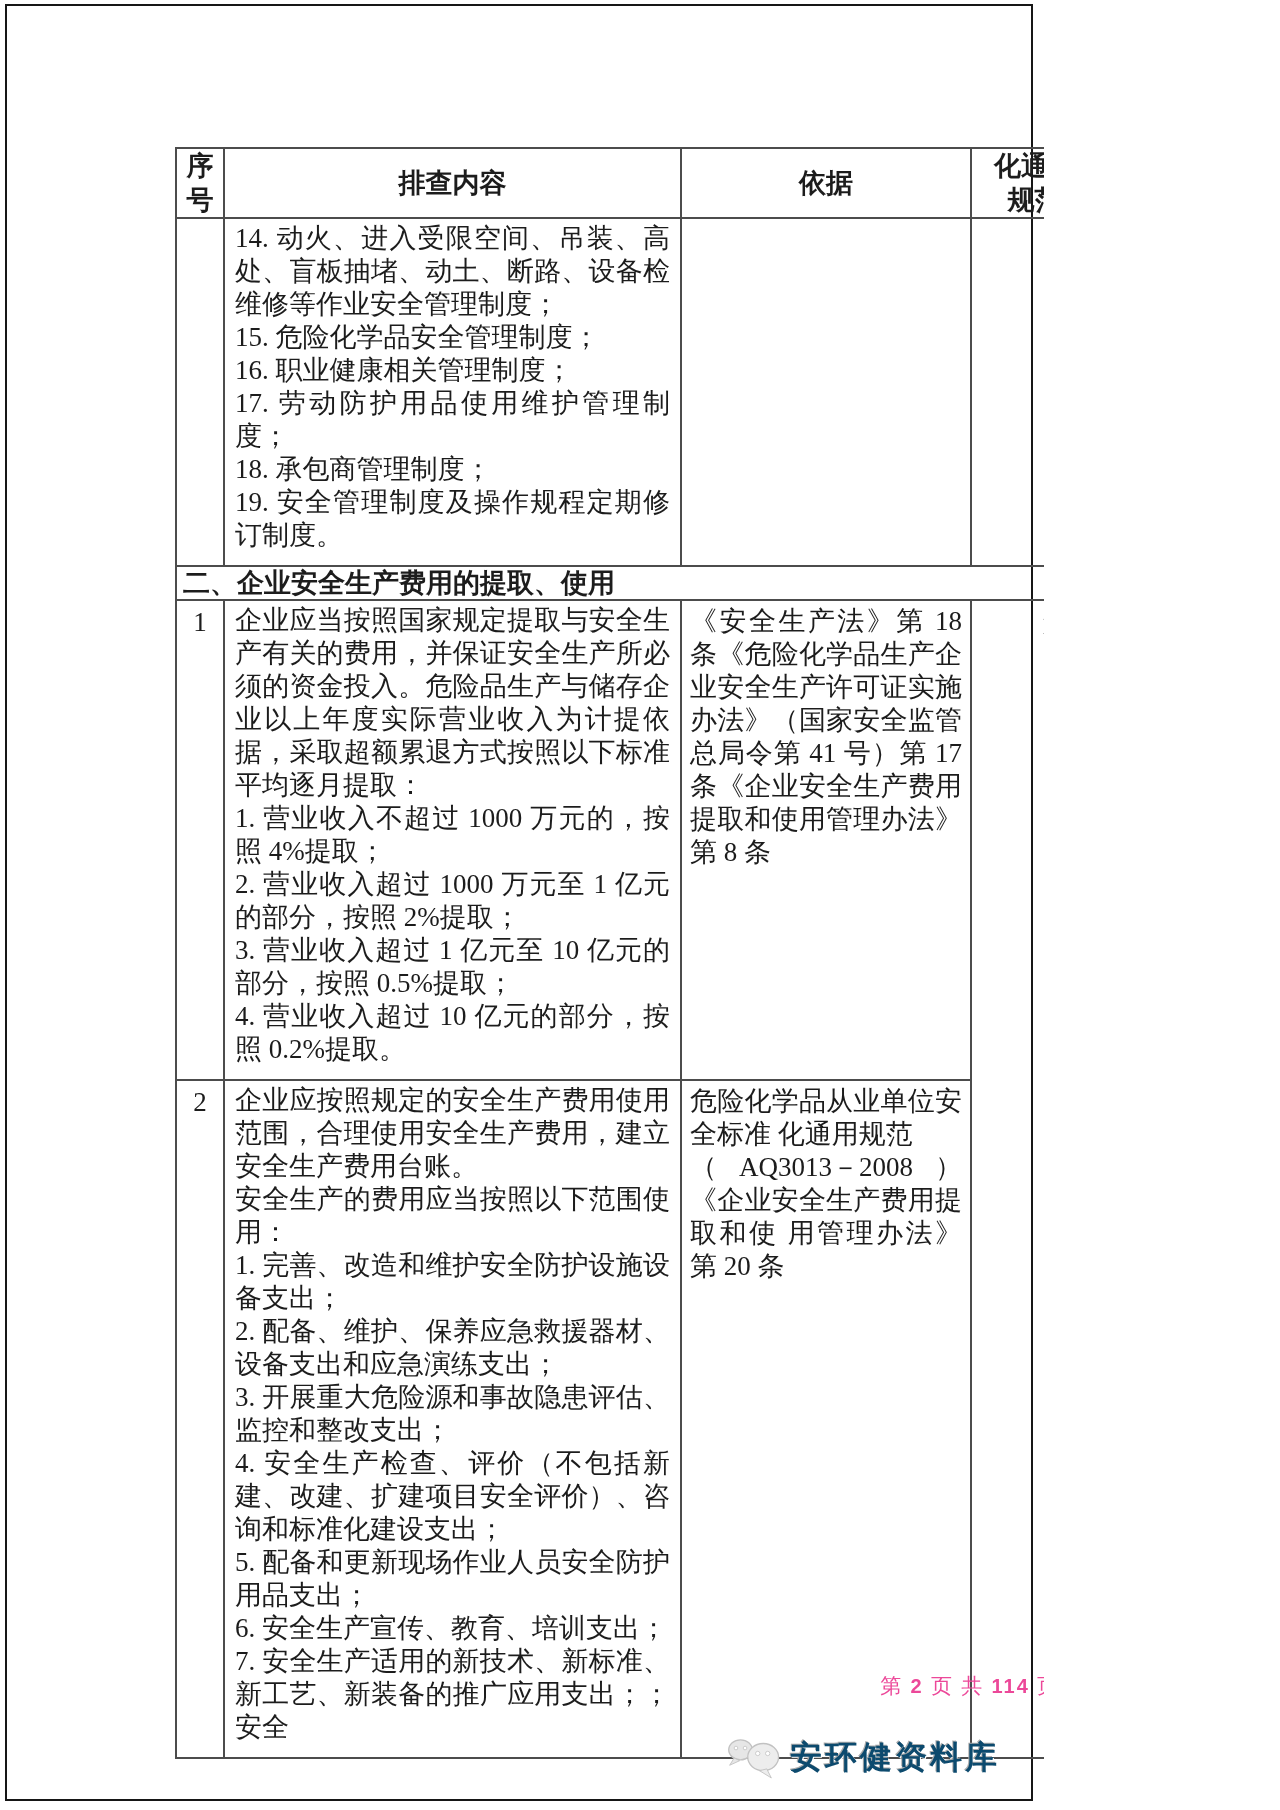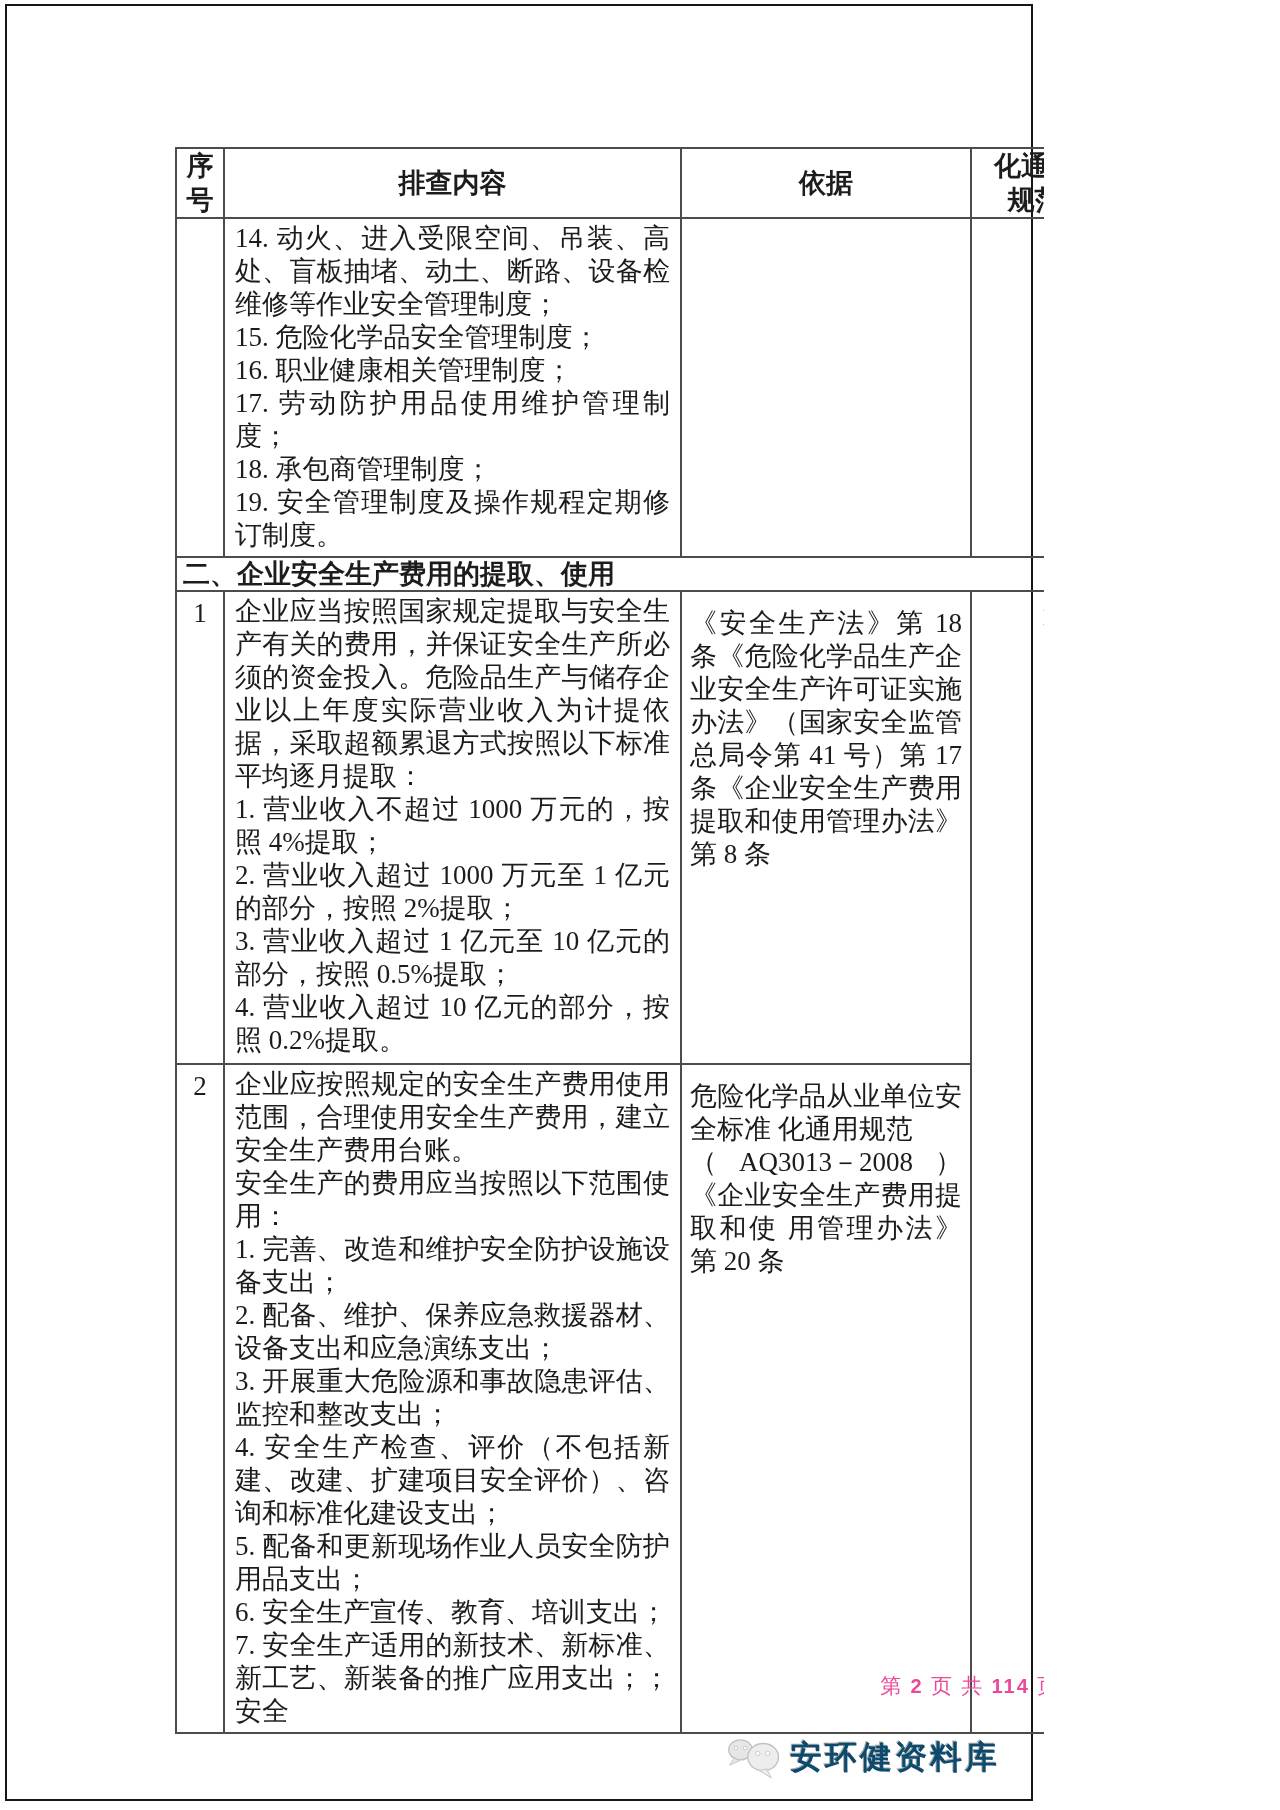--- a/index.html
+++ b/index.html
@@ -45,26 +45,26 @@
   th.hcell.freq{padding:0 19px;}
   td.no-cell{
     vertical-align:top;
     text-align:center;
     padding-top:4px;
     line-height:34px;
   }
   td.content-cell, td.basis-cell{
     vertical-align:top;
     text-align:justify;
-    padding:3px 10px 4px 10px;
+    padding:3px 10px 13px 10px;
     line-height:33px;
     white-space:pre-line;
     word-break:break-all;
   }
-  td.basis-cell{padding:15px 8px 0 8px;border-radius:21px;}
+  td.basis-cell{padding:4px 8px 0 8px;border-radius:21px;}
   td.freq-cell{
     vertical-align:top;
     text-align:right;
     line-height:46px;
     white-space:pre-line;
   }
   td.section-cell{
     font-weight:bold;
     vertical-align:middle;
     padding:0 4px 0 6px;

